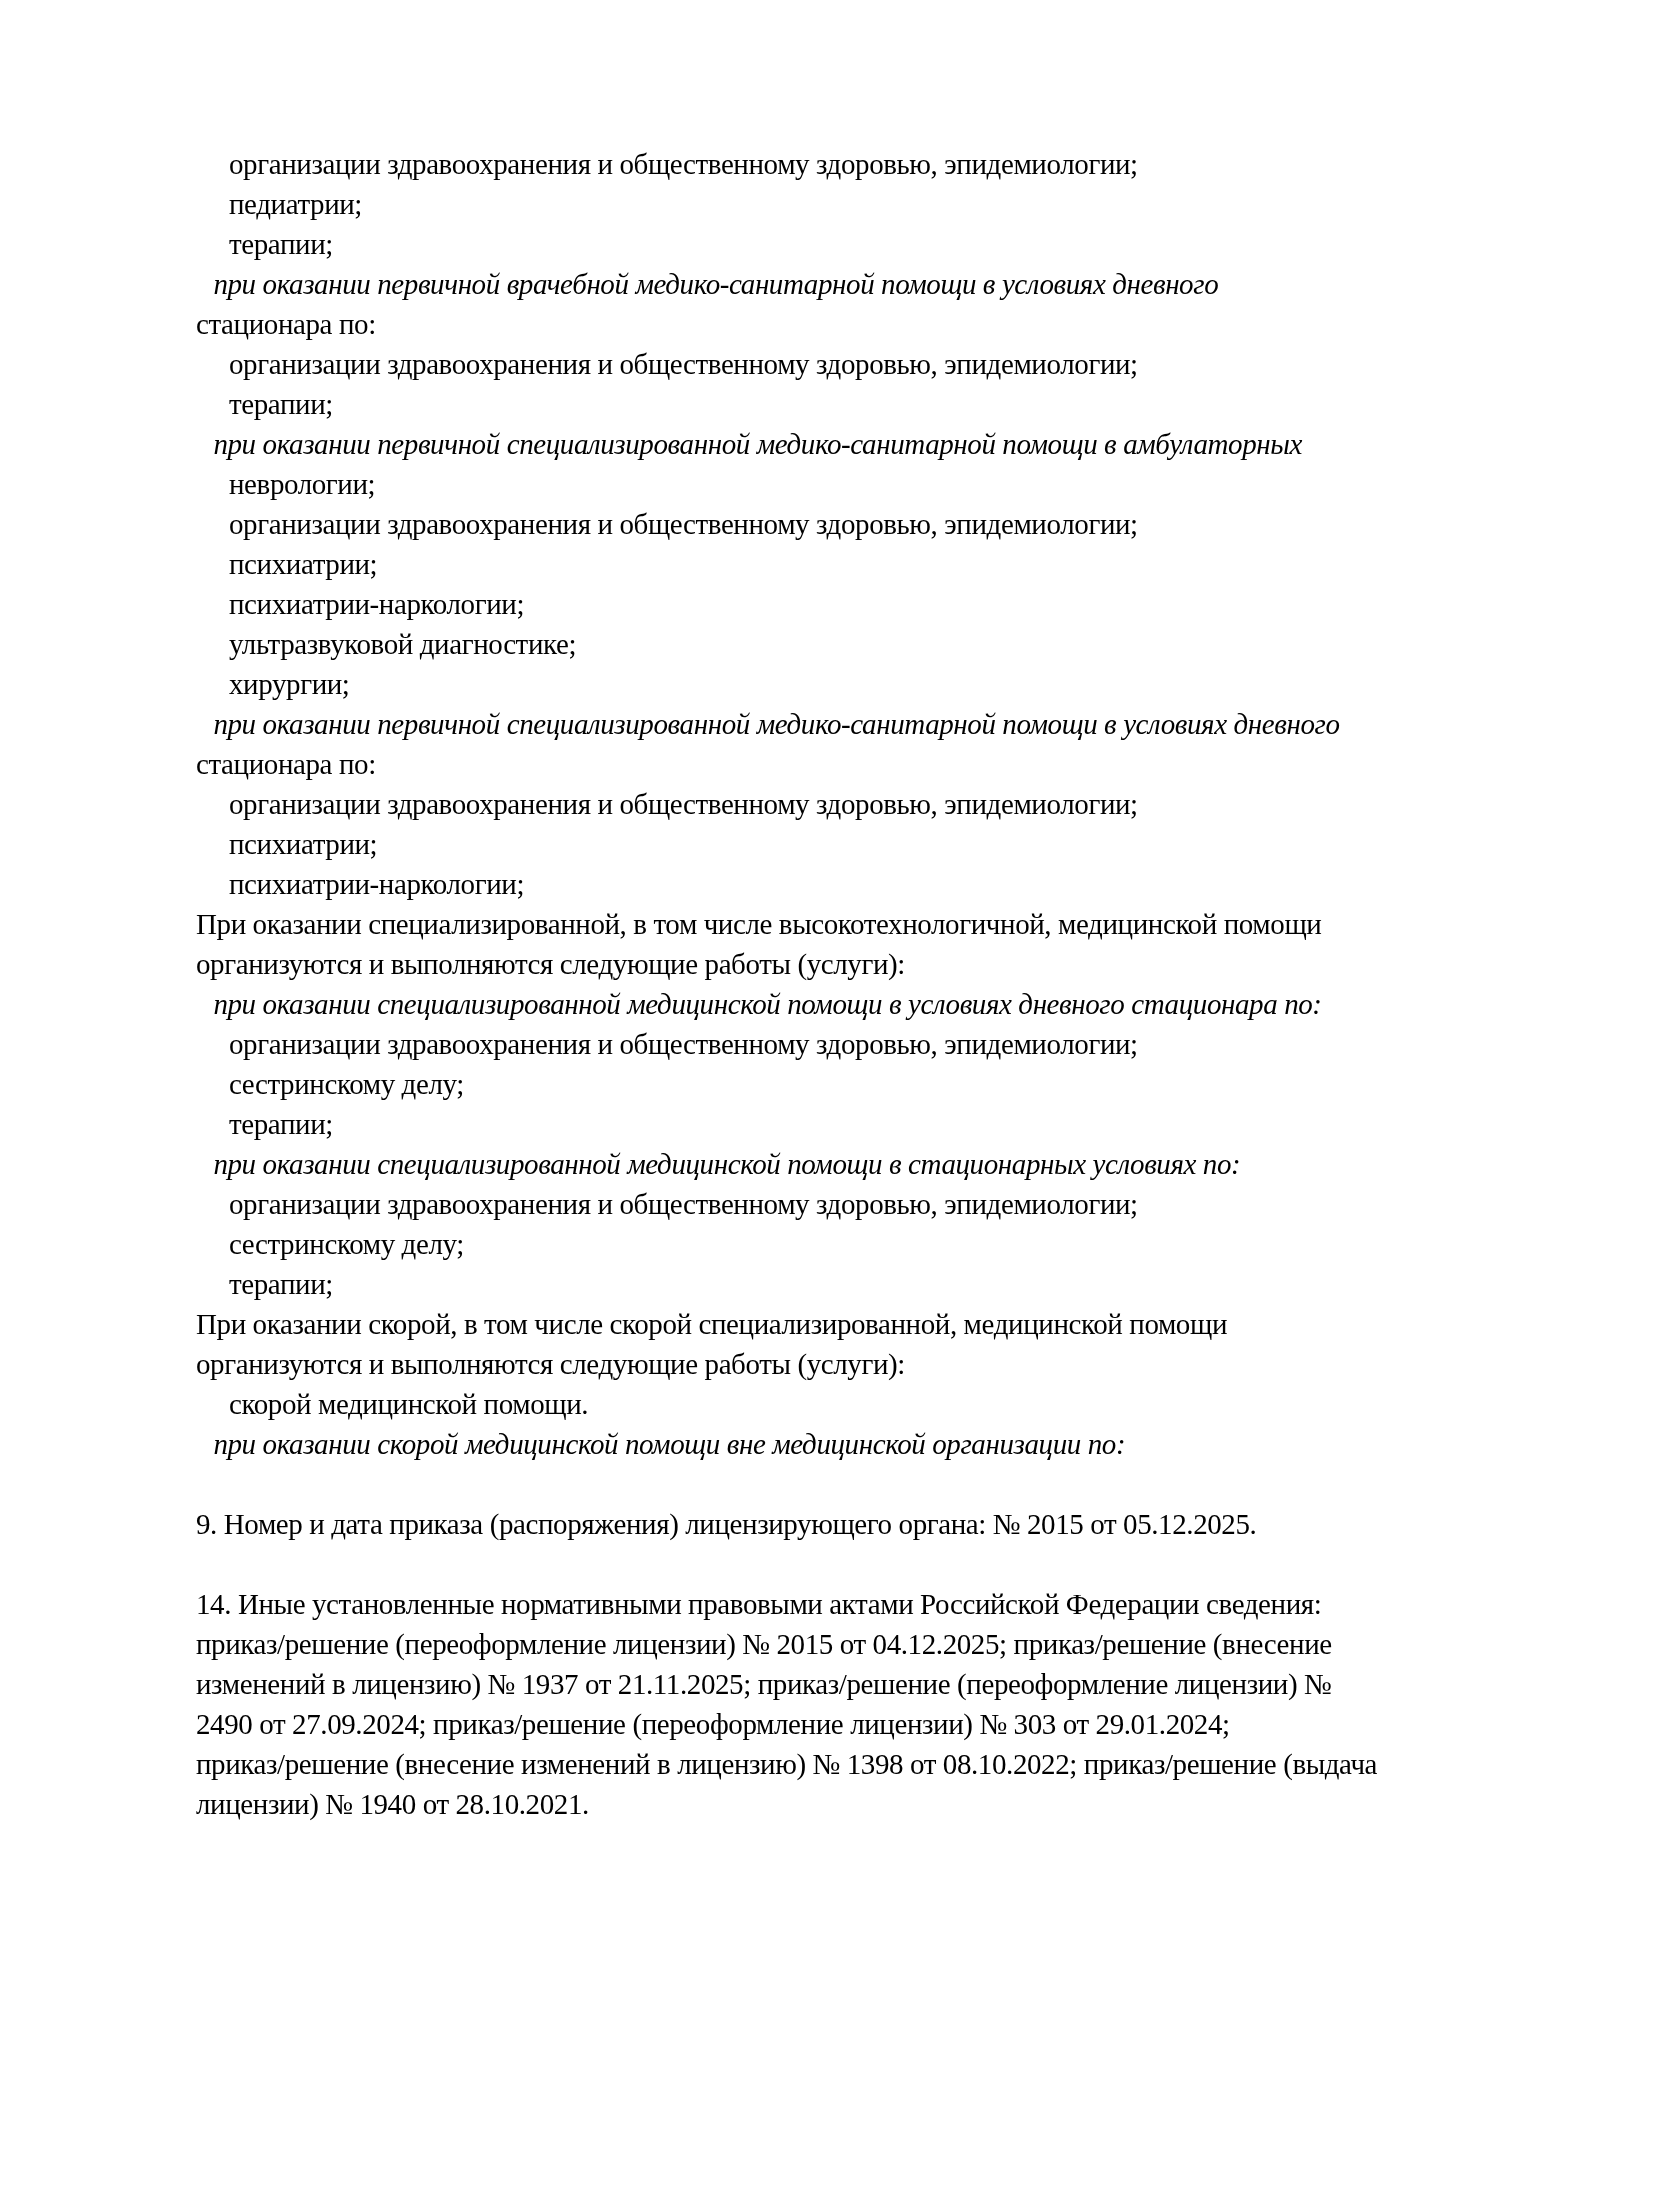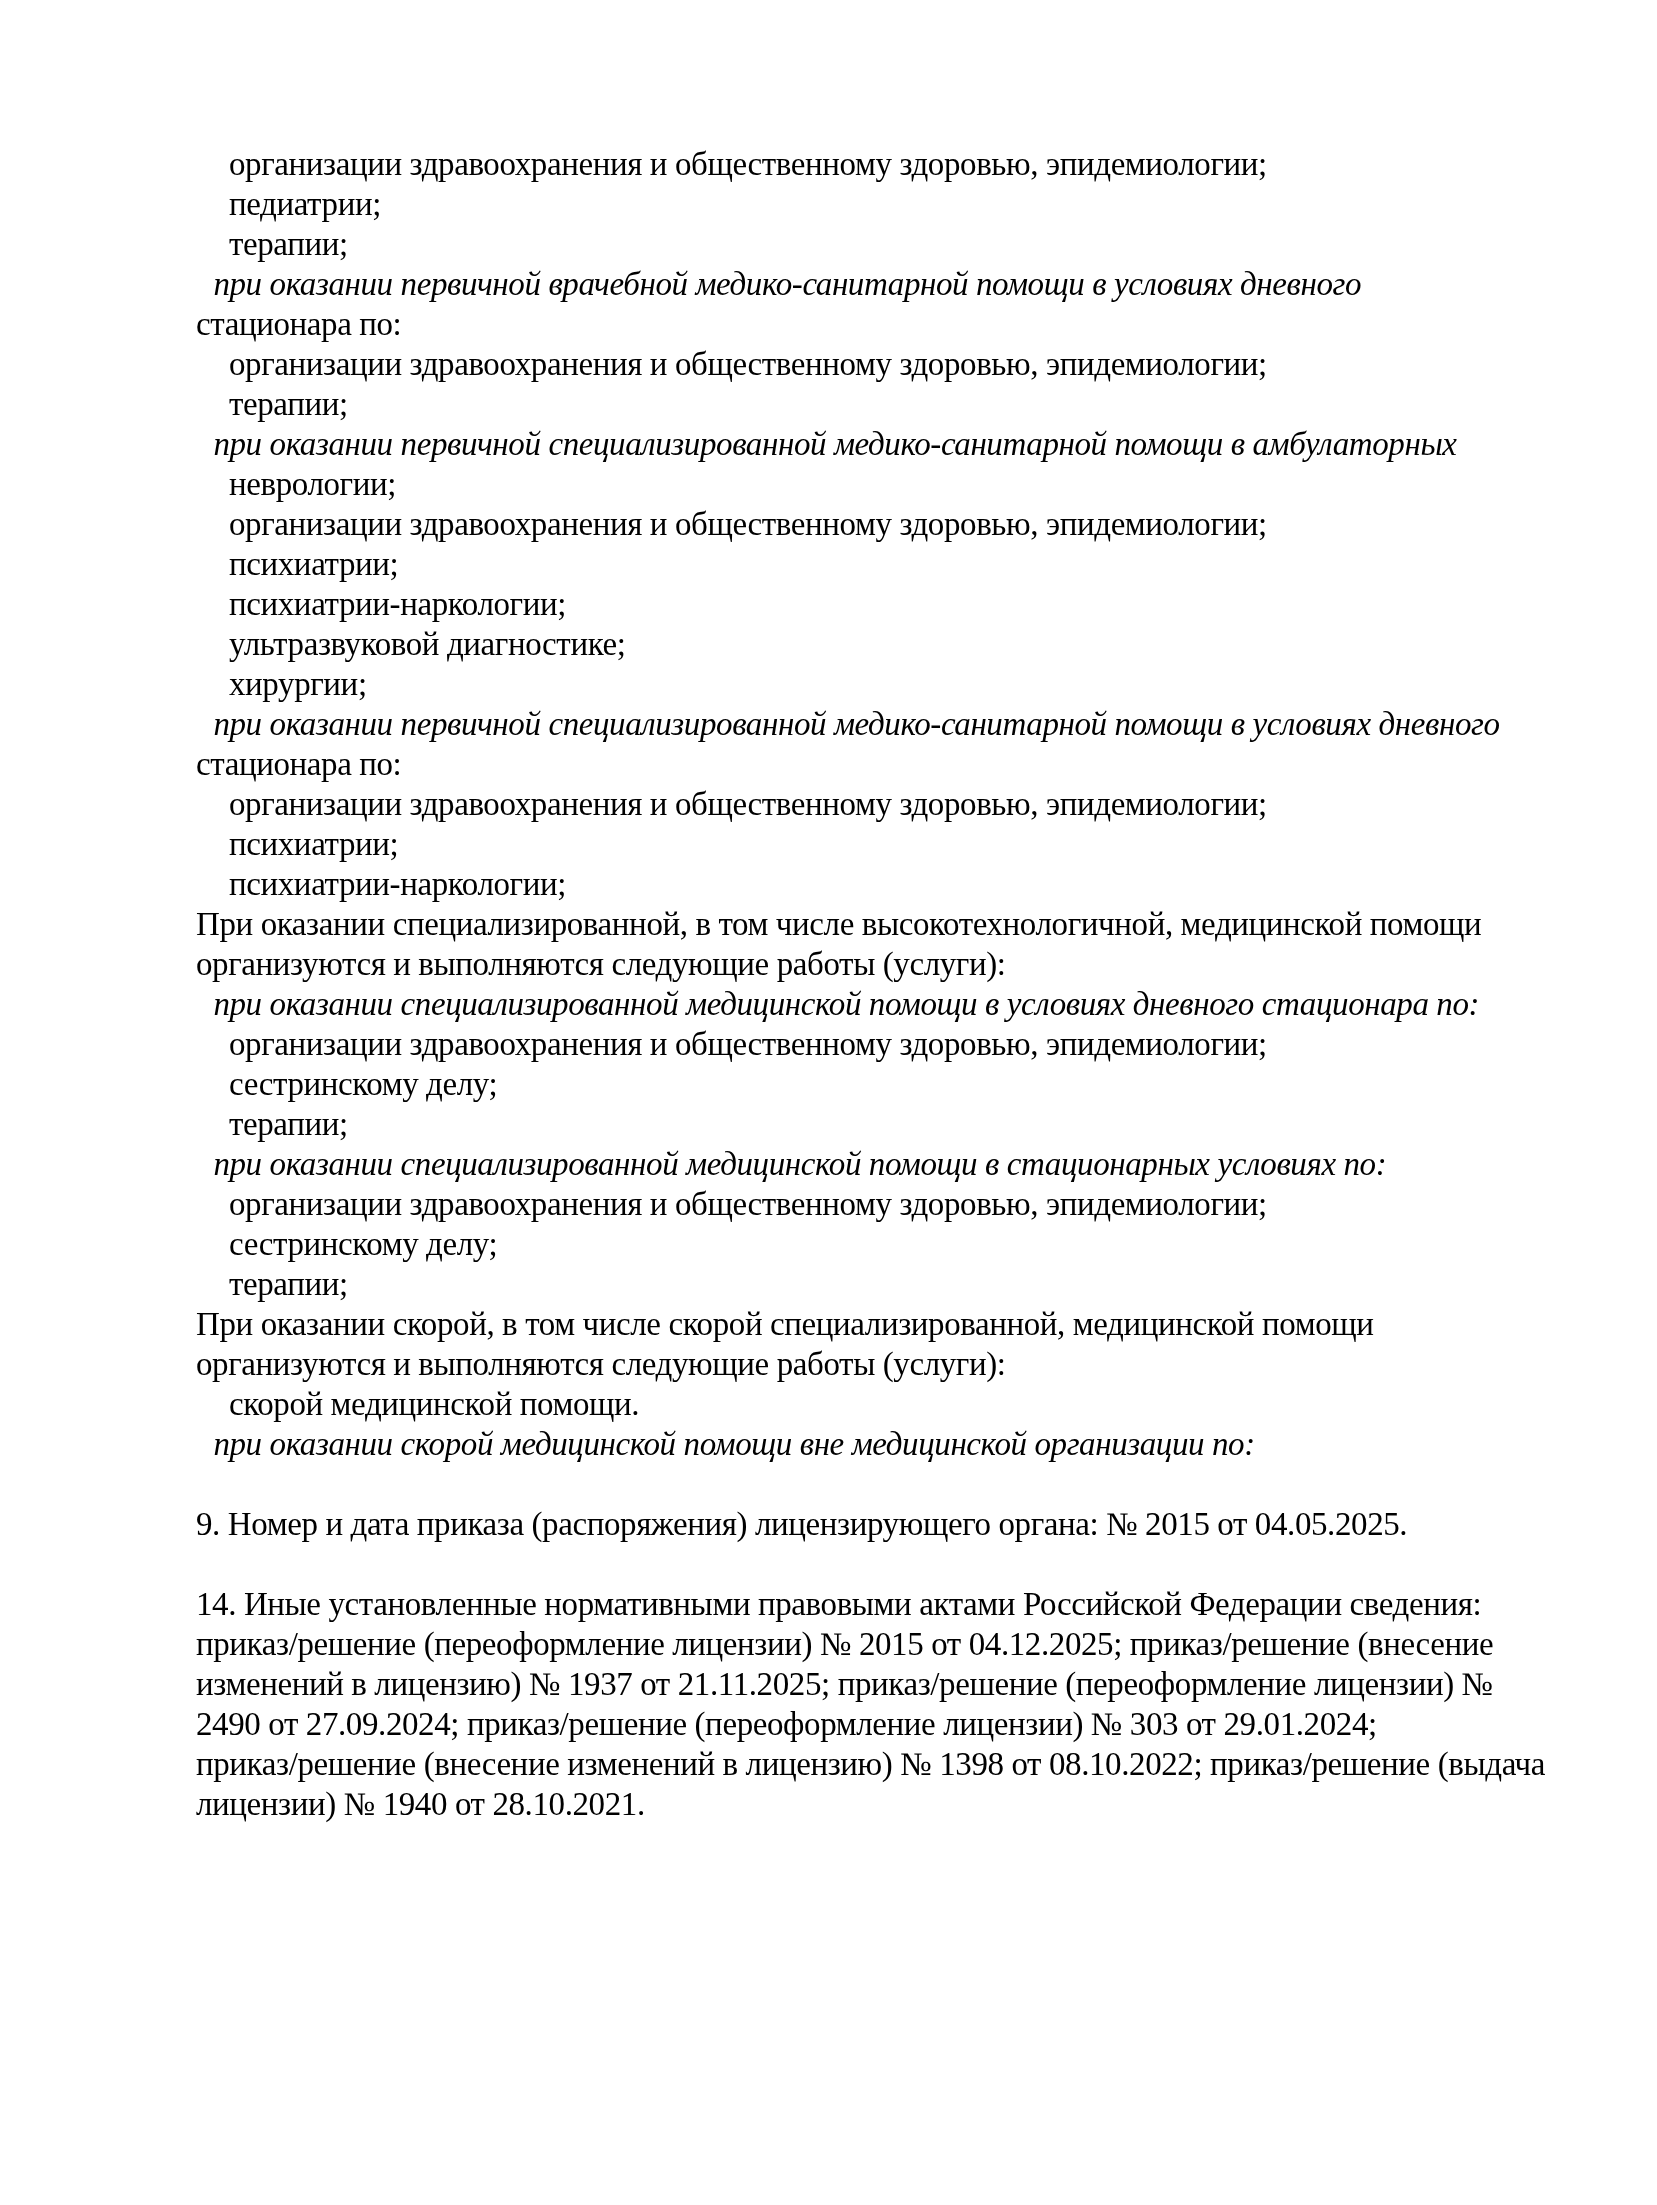--- a/index.html
+++ b/index.html
@@ -10,21 +10,21 @@
     background: #ffffff;
     overflow: hidden;
     font-family: "Liberation Serif", "DejaVu Serif", serif;
     color: #000000;
   }
   .textblock {
     position: absolute;
     left: 196px;
     top: 144px;
     right: 40px;
-    font-size: 33px;
+    font-size: 29px;
     line-height: 40px;
     letter-spacing: -0.4px;
   }
   .line {
     height: 40px;
     white-space: pre;
   }
   .ind-0 { padding-left: 0; }
   .ind-1 { padding-left: 17.4px; font-style: italic; }
   .ind-2 { padding-left: 33px; }
@@ -61,21 +61,21 @@
       <div class="line ind-2">терапии;</div>
       <div class="line ind-1">при оказании специализированной медицинской помощи в стационарных условиях по:</div>
       <div class="line ind-2">организации здравоохранения и общественному здоровью, эпидемиологии;</div>
       <div class="line ind-2">сестринскому делу;</div>
       <div class="line ind-2">терапии;</div>
       <div class="line ind-0">При оказании скорой, в том числе скорой специализированной, медицинской помощи</div>
       <div class="line ind-0">организуются и выполняются следующие работы (услуги):</div>
       <div class="line ind-2">скорой медицинской помощи.</div>
       <div class="line ind-1">при оказании скорой медицинской помощи вне медицинской организации по:</div>
       <div class="line ind-0">&nbsp;</div>
-      <div class="line ind-0">9. Номер и дата приказа (распоряжения) лицензирующего органа: № 2015 от 04.05.2025.</div>
+      <div class="line ind-0">9. Номер и дата приказа (распоряжения) лицензирующего органа: № 2015 от 05.12.2025.</div>
       <div class="line ind-0">&nbsp;</div>
       <div class="line ind-0">14. Иные установленные нормативными правовыми актами Российской Федерации сведения:</div>
       <div class="line ind-0">приказ/решение (переоформление лицензии) № 2015 от 04.12.2025; приказ/решение (внесение</div>
       <div class="line ind-0">изменений в лицензию) № 1937 от 21.11.2025; приказ/решение (переоформление лицензии) №</div>
       <div class="line ind-0">2490 от 27.09.2024; приказ/решение (переоформление лицензии) № 303 от 29.01.2024;</div>
       <div class="line ind-0">приказ/решение (внесение изменений в лицензию) № 1398 от 08.10.2022; приказ/решение (выдача</div>
       <div class="line ind-0">лицензии) № 1940 от 28.10.2021.</div>
     </div>
 </div>
 

